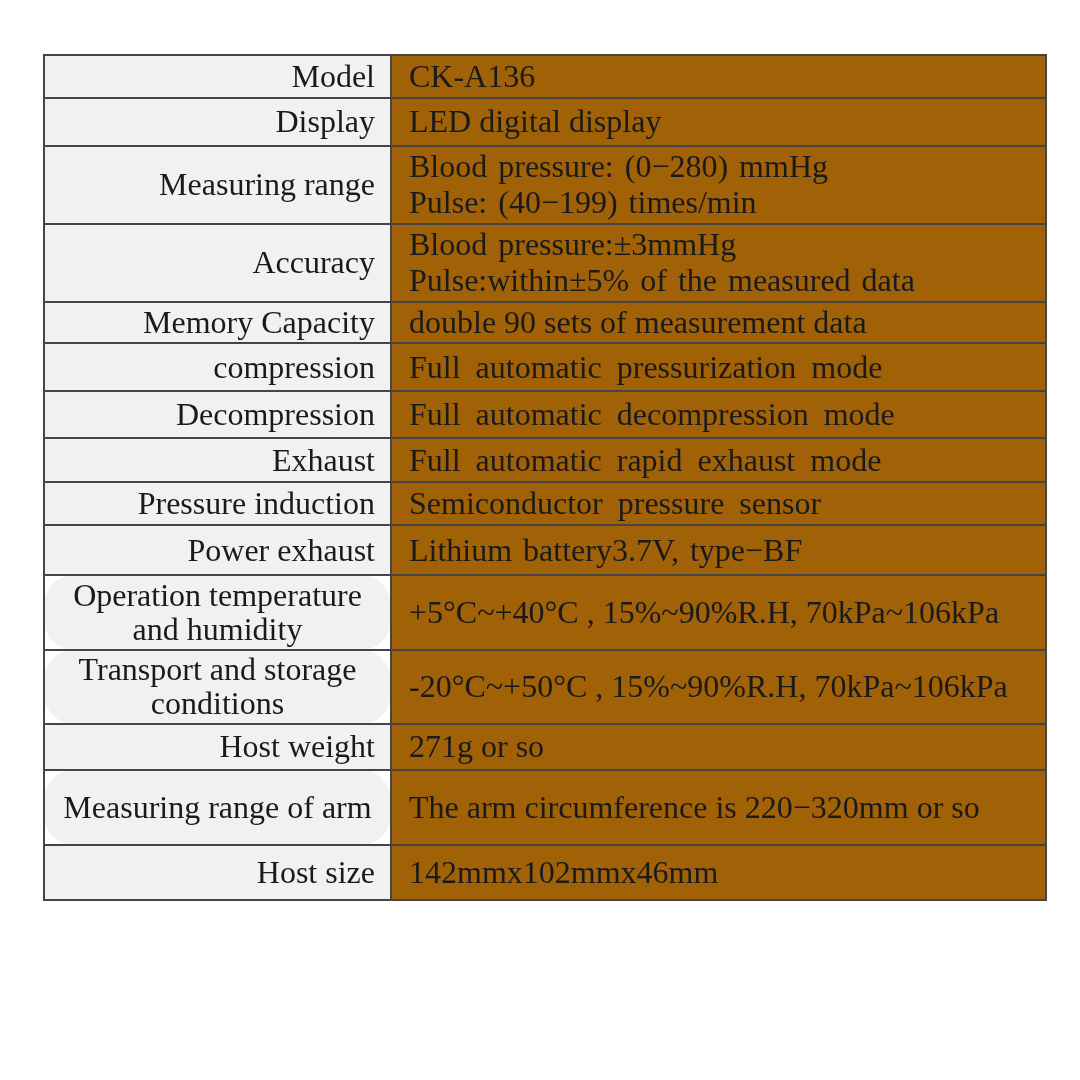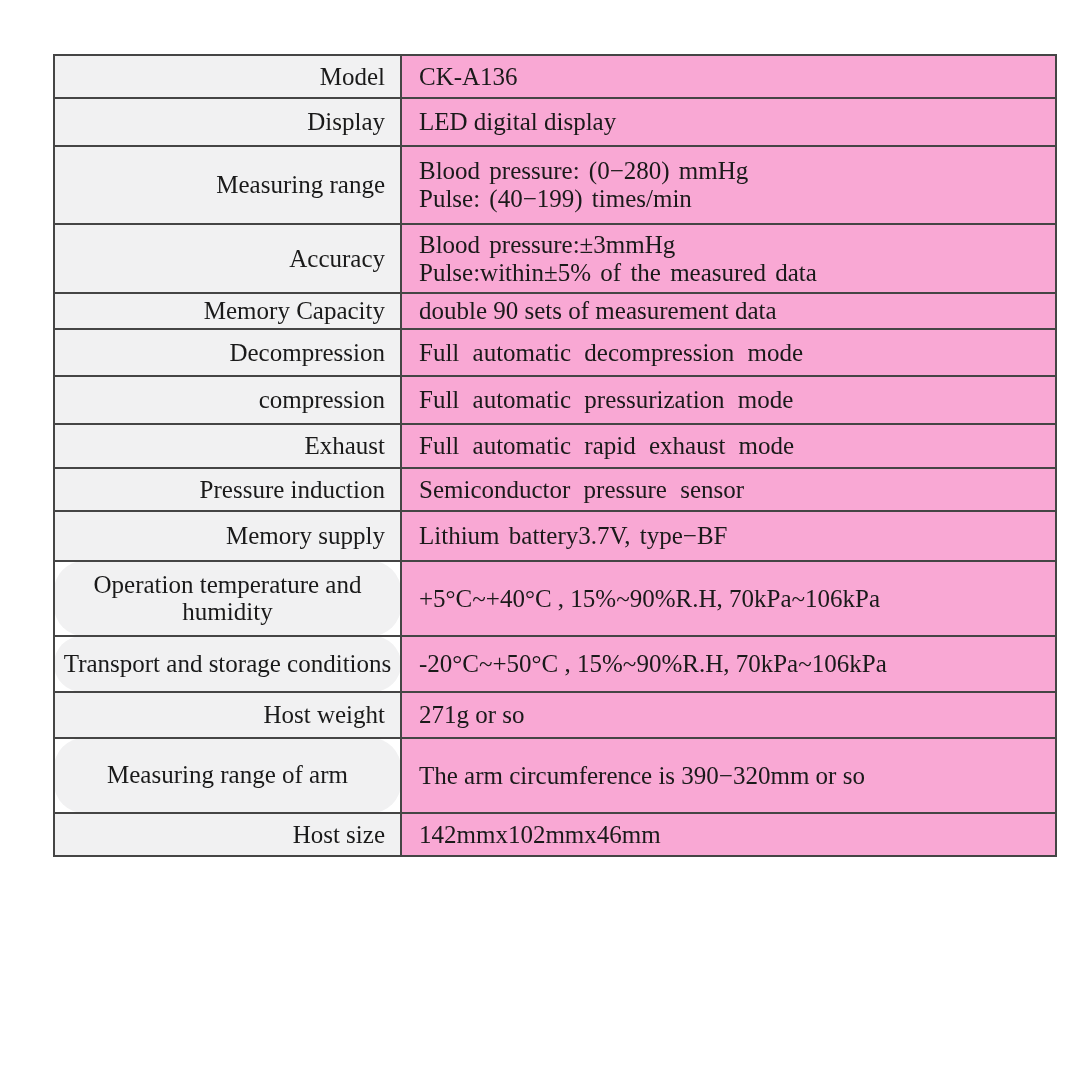--- a/index.html
+++ b/index.html
@@ -8,46 +8,46 @@
     position: relative;
     width: 1080px;
     height: 1080px;
     background: #ffffff;
     overflow: hidden;
     font-family: "Liberation Serif", "DejaVu Serif", serif;
     color: #1a1a1a;
   }
   table.spec {
     position: absolute;
-    left: 53px;
+    left: 43px;
     top: 54px;
     width: 1002px;
     border-collapse: collapse;
     table-layout: fixed;
-    font-size: 25px;
+    font-size: 32px;
   }
   table.spec td {
     border: 2px solid #454545;
     vertical-align: middle;
     line-height: 1.12;
     overflow: hidden;
   }
   td.spec-label {
     background: #f1f1f2;
     text-align: right;
     padding: 2px 15px 2px 8px;
   }
   td.spec-label.center {
     text-align: center;
     padding: 2px 8px;
     line-height: 1.06;
     border-radius: 30px;
   }
   td.spec-value {
-    background: #f9a8d4;
+    background: #a16207;
     text-align: left;
     padding: 2px 10px 2px 17px;
     white-space: pre-line;
   }
   .ws1 { word-spacing: 3px; margin-left: 9px; }
   .ws2 { word-spacing: 7px; }
 </style>
 </head>
 <body>
 
@@ -73,55 +73,55 @@
       </tr>
       <tr style="height:69px">
         <td class="spec-label">Accuracy</td>
         <td class="spec-value ws1">Blood pressure:±3mmHg
 Pulse:within±5% of the measured data</td>
       </tr>
       <tr style="height:36px">
         <td class="spec-label">Memory Capacity</td>
         <td class="spec-value">double 90 sets of measurement data</td>
       </tr>
+      <tr style="height:48px">
+        <td class="spec-label">compression</td>
+        <td class="spec-value ws2">Full automatic pressurization mode</td>
+      </tr>
       <tr style="height:47px">
         <td class="spec-label">Decompression</td>
         <td class="spec-value ws2">Full automatic decompression mode</td>
-      </tr>
-      <tr style="height:48px">
-        <td class="spec-label">compression</td>
-        <td class="spec-value ws2">Full automatic pressurization mode</td>
       </tr>
       <tr style="height:44px">
         <td class="spec-label">Exhaust</td>
         <td class="spec-value ws2">Full automatic rapid exhaust mode</td>
       </tr>
       <tr style="height:43px">
         <td class="spec-label">Pressure induction</td>
         <td class="spec-value ws2">Semiconductor pressure sensor</td>
       </tr>
       <tr style="height:50px">
-        <td class="spec-label">Memory supply</td>
+        <td class="spec-label">Power exhaust</td>
         <td class="spec-value ws1">Lithium battery3.7V, type−BF</td>
       </tr>
       <tr style="height:75px">
         <td class="spec-label center">Operation temperature and humidity</td>
         <td class="spec-value">+5°C~+40°C , 15%~90%R.H, 70kPa~106kPa</td>
       </tr>
       <tr style="height:56px">
         <td class="spec-label center">Transport and storage conditions</td>
         <td class="spec-value">-20°C~+50°C , 15%~90%R.H, 70kPa~106kPa</td>
       </tr>
       <tr style="height:46px">
         <td class="spec-label">Host weight</td>
         <td class="spec-value">271g or so</td>
       </tr>
       <tr style="height:75px">
         <td class="spec-label center">Measuring range of arm</td>
-        <td class="spec-value">The arm circumference is 390−320mm or so</td>
+        <td class="spec-value">The arm circumference is 220−320mm or so</td>
       </tr>
-      <tr style="height:43px">
+      <tr style="height:55px">
         <td class="spec-label">Host size</td>
         <td class="spec-value">142mmx102mmx46mm</td>
       </tr>
     </tbody>
   </table>
 </div>
 
 </body></html>

